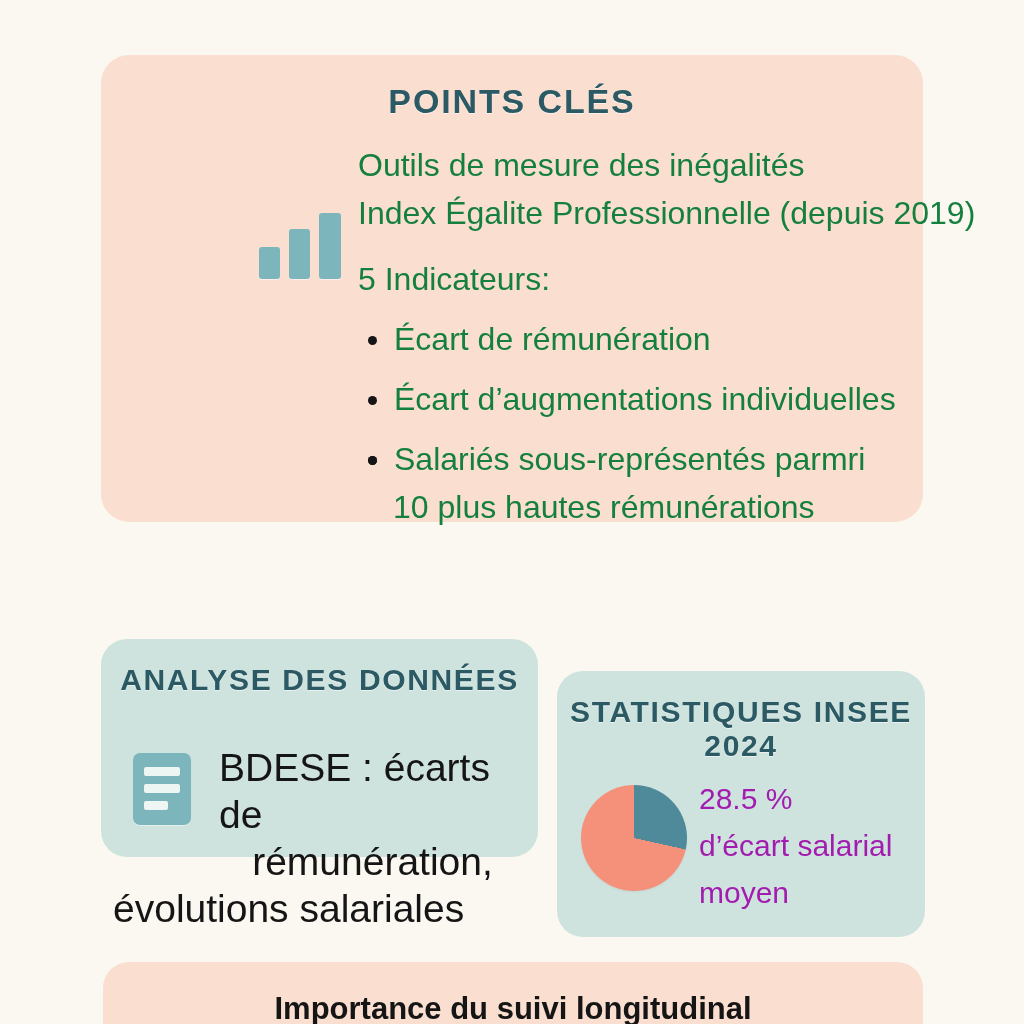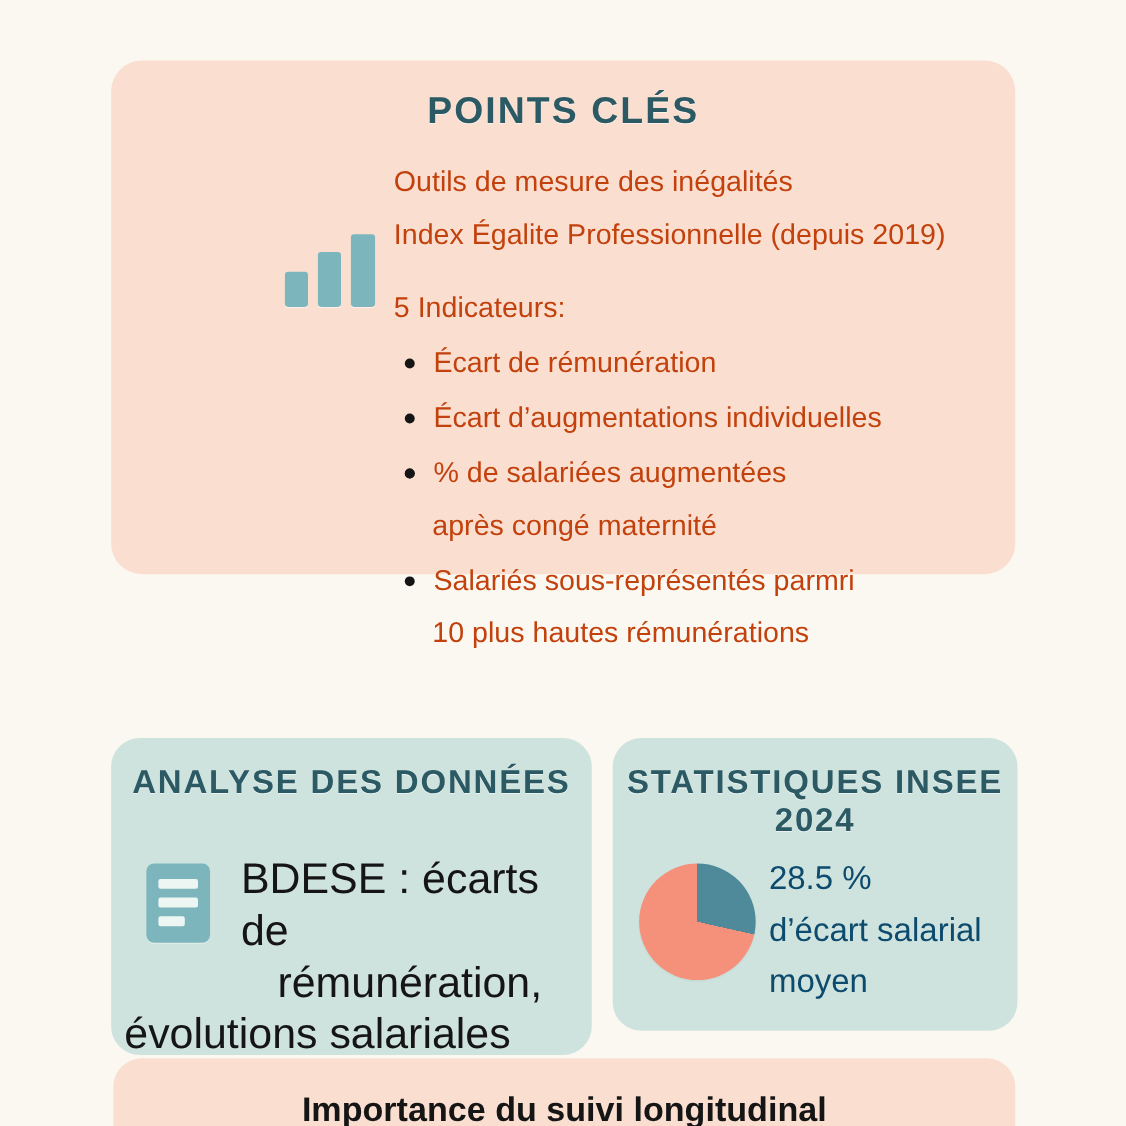--- a/index.html
+++ b/index.html
@@ -34,23 +34,23 @@
   #card-key-points {
     left: 101px;
     top: 55px;
     width: 822px;
     height: 467px;
     border-radius: 28px;
   }
 
   #card-analysis {
     left: 101px;
-    top: 671px;
+    top: 639px;
     width: 437px;
-    height: 288px;
+    height: 218px;
   }
 
   #card-statistics {
     left: 557px;
     top: 671px;
     width: 368px;
     height: 266px;
   }
 
   #card-footer {
@@ -92,42 +92,42 @@
     font-size: 30px;
     text-align: center;
   }
 
   
   #key-points-body {
     position: absolute;
     left: 157px;
     right: 20px;
     top: 86px;
-    color: #c2410c;
-    font-size: 26px;
+    color: #15803d;
+    font-size: 32px;
     line-height: 48px;
   }
   .kp-line {
     padding-left: 100px;
     white-space: nowrap;
   }
   .kp-heading-line {
     padding-left: 100px;
     white-space: nowrap;
     margin-top: 18px;
   }
   .kp-bullets {
     list-style: none;
     margin: 0;
     padding: 0 0 0 110px;
   }
   .kp-bullets li {
     position: relative;
     padding-left: 26px;
-    margin-top: 2px;
+    margin-top: 12px;
   }
   .kp-bullets li .bullet-dot {
     position: absolute;
     left: 0;
     top: 21px;
     width: 9px;
     height: 9px;
     border-radius: 50%;
     background: #151515;
   }
@@ -198,21 +198,21 @@
   #document-icon .doc-line-1 { top: 14px; width: 36px; }
   #document-icon .doc-line-2 { top: 31px; width: 36px; }
   #document-icon .doc-line-3 { top: 48px; width: 24px; }
 
   
   #statistics-content {
     position: absolute;
     left: 142px;
     right: 8px;
     top: 104px;
-    color: #0c4a6e;
+    color: #a21caf;
     font-size: 30px;
     line-height: 47px;
     text-align: left;
   }
 
   #pie-chart {
     position: absolute;
     left: 24px;
     top: 114px;
     width: 106px;
@@ -262,25 +262,20 @@
         </li>
         <li>
           <span class="bullet-dot"></span>
           <span>Écart d’augmentations individuelles</span>
         </li>
         <li>
           <span class="bullet-dot"></span>
         </li>
         <li>
           <span class="bullet-dot"></span>
-          <span>% de salariées augmentées</span>
-          <span class="line2">après congé maternité</span>
-        </li>
-        <li>
-          <span class="bullet-dot"></span>
           <span>Salariés sous-représentés parmri</span>
           <span class="line2">10 plus hautes rémunérations</span>
         </li>
       </ul>
 
     </div>
   </div>
 
   <div class="card card-mint" id="card-analysis">
 

